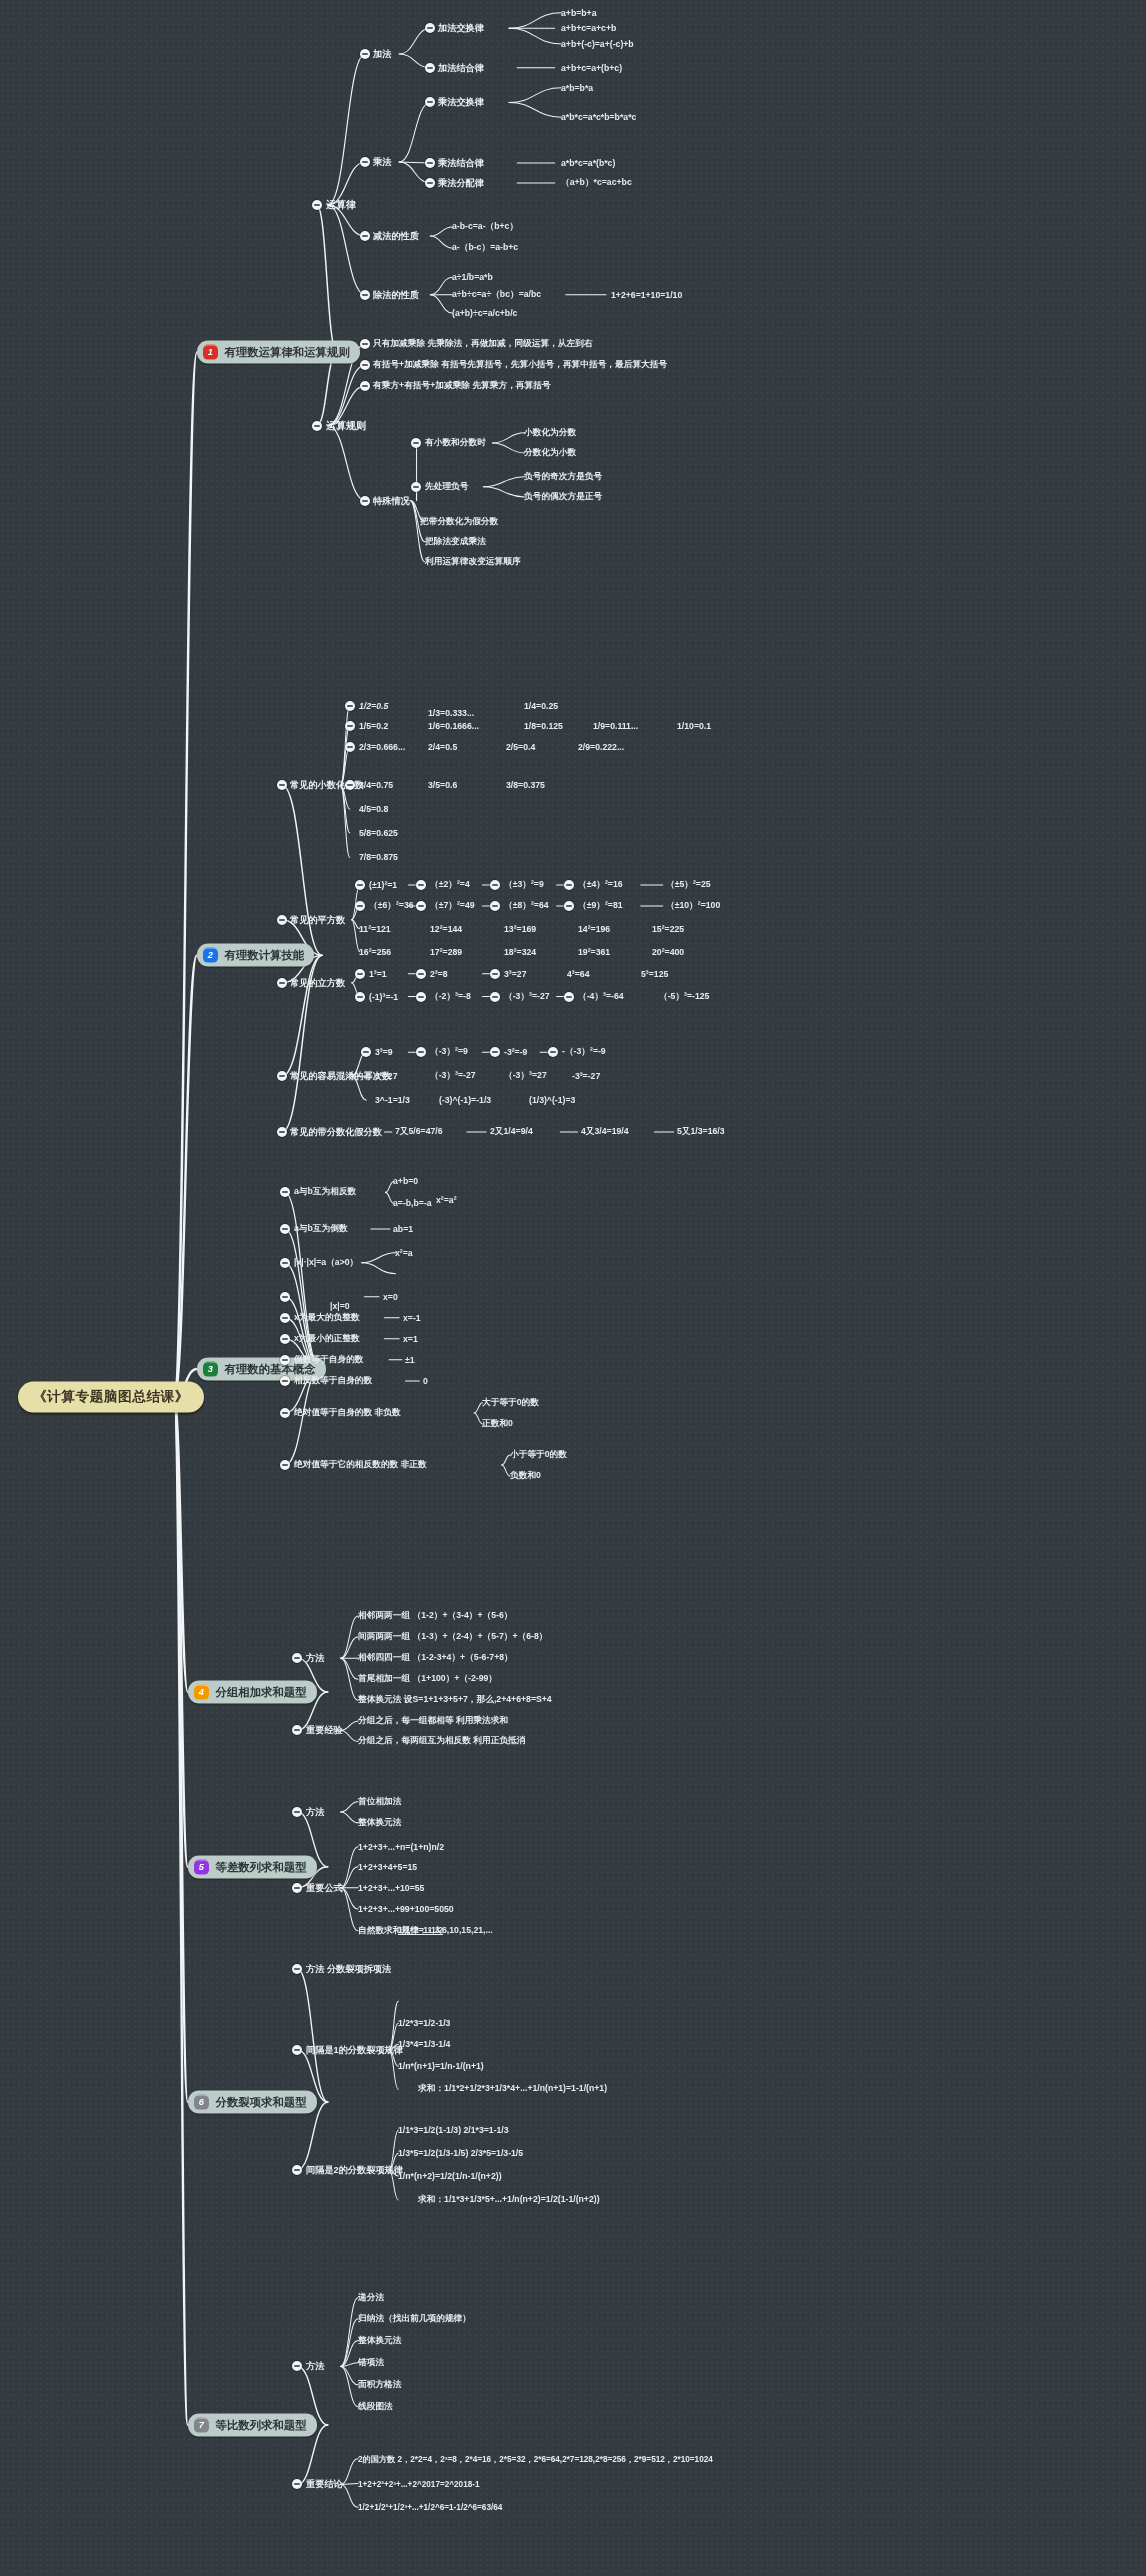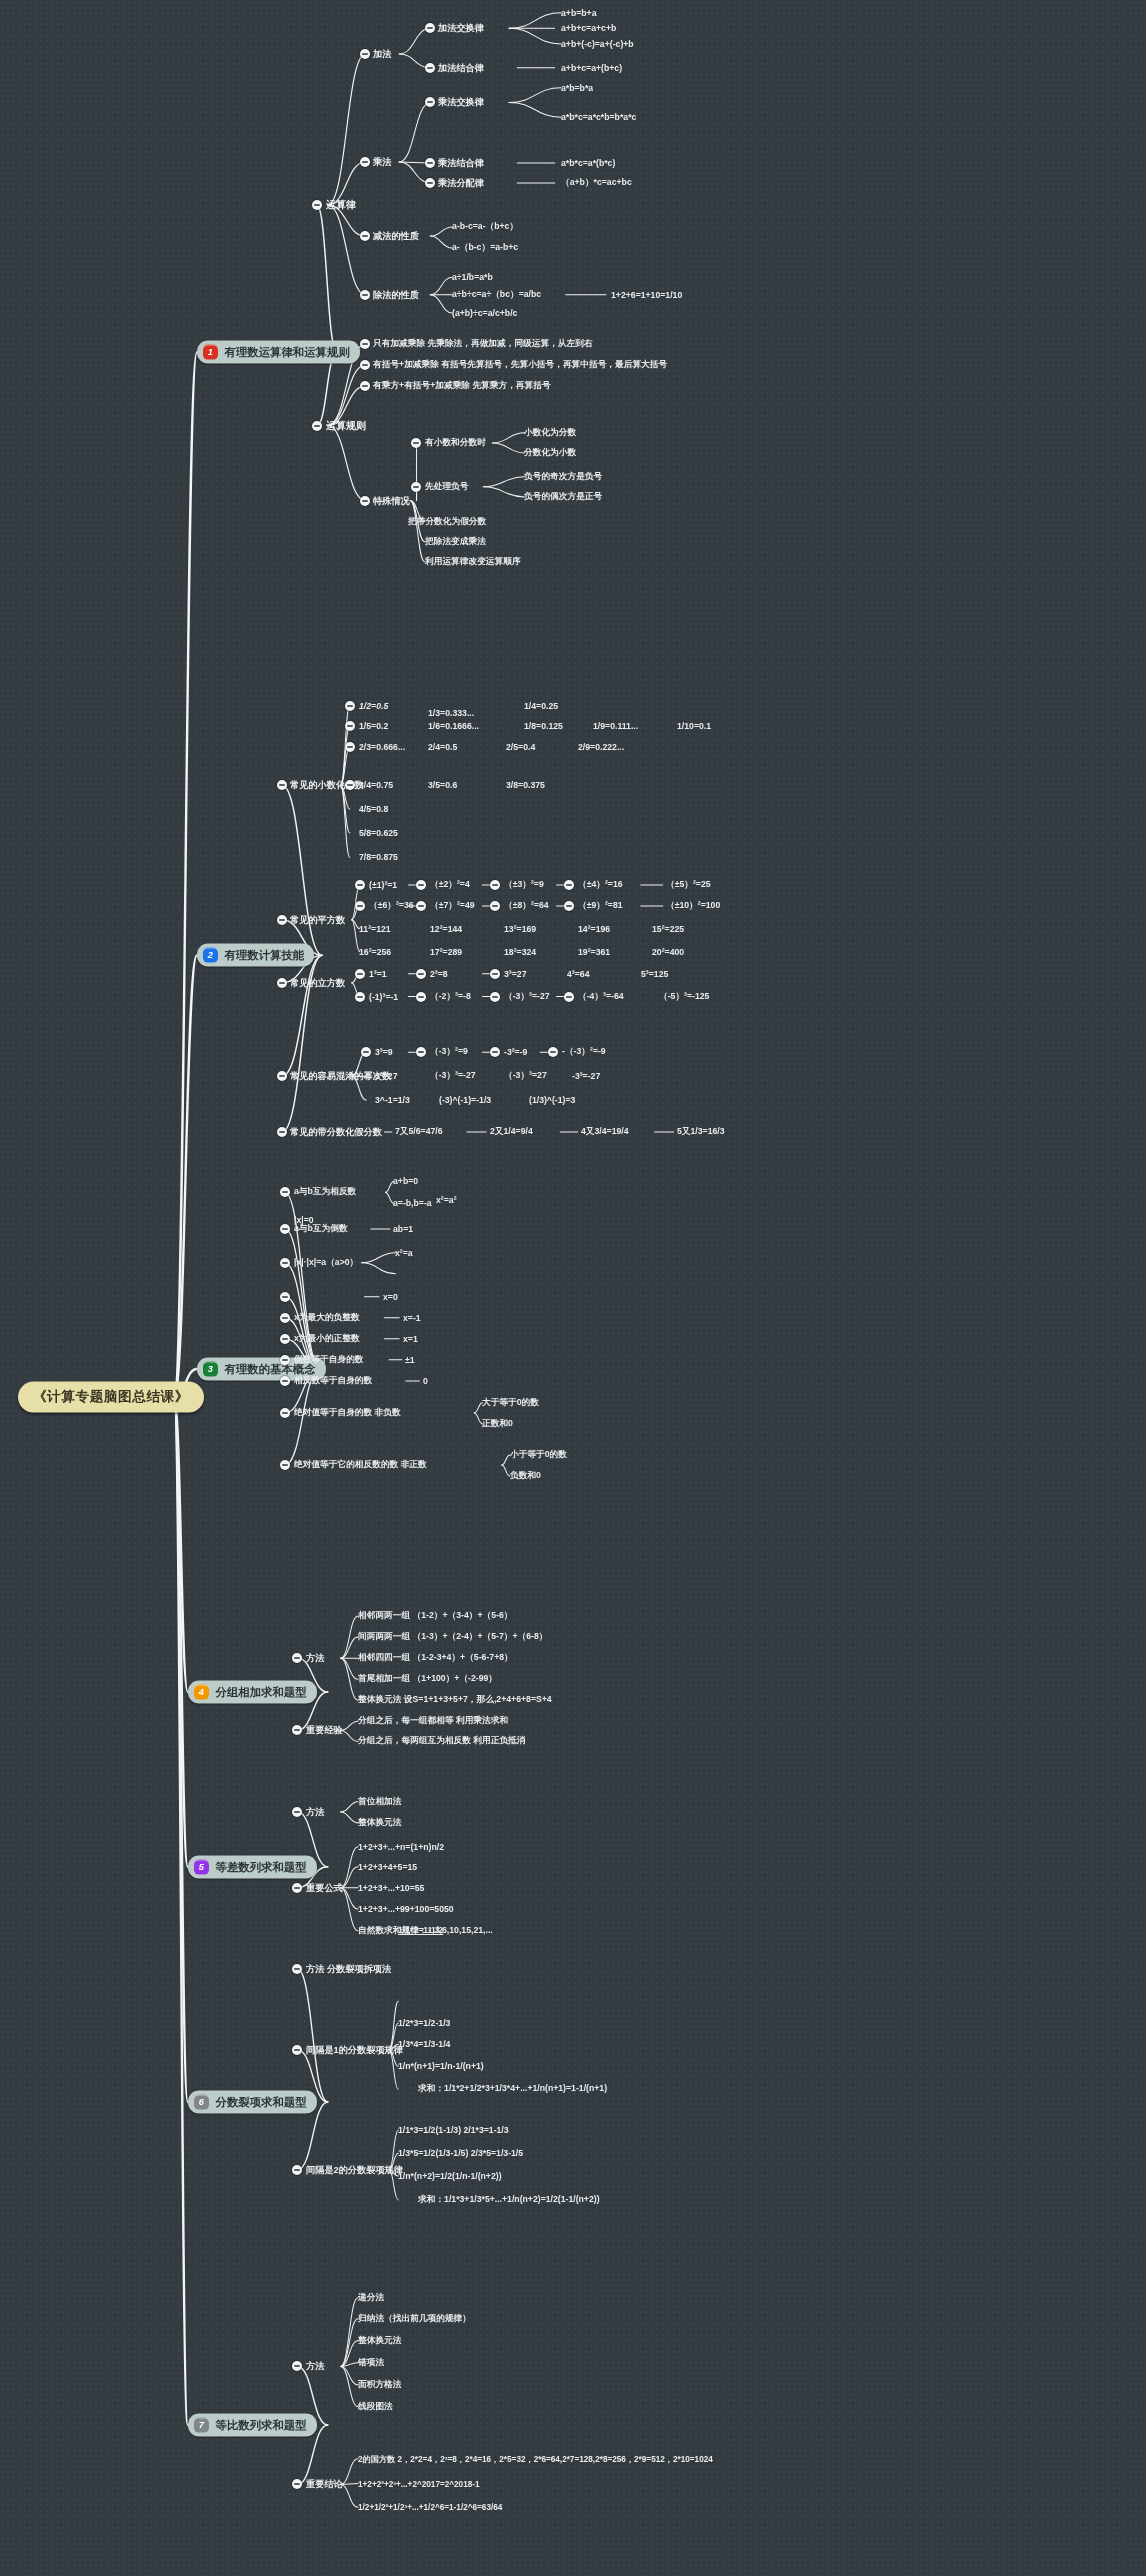--- a/index.html
+++ b/index.html
@@ -278,21 +278,21 @@
   <div class="dot" style="left:365px;top:501px;"></div>
   <div class="node l3" style="left:373px;top:501px;">特殊情况</div>
   <div class="dot" style="left:416px;top:443px;"></div>
   <div class="node lf" style="left:425px;top:443px;">有小数和分数时</div>
   <div class="node lf" style="left:524px;top:433px;">小数化为分数</div>
   <div class="node lf" style="left:524px;top:453px;">分数化为小数</div>
   <div class="dot" style="left:416px;top:487px;"></div>
   <div class="node lf" style="left:425px;top:487px;">先处理负号</div>
   <div class="node lf" style="left:524px;top:477px;">负号的奇次方是负号</div>
   <div class="node lf" style="left:524px;top:497px;">负号的偶次方是正号</div>
-  <div class="node lf" style="left:408px;top:522px;">把带分数化为假分数</div>
+  <div class="node lf" style="left:420px;top:522px;">把带分数化为假分数</div>
   <div class="node lf" style="left:425px;top:542px;">把除法变成乘法</div>
   <div class="node lf" style="left:425px;top:562px;">利用运算律改变运算顺序</div>
 
   <div class="node" style="left:197px;top:955px;">
     <div class="l1">
       <span class="badge" style="background: rgb(26, 115, 232);">2</span>
       <span>有理数计算技能</span>
     </div>
   </div>
 
@@ -412,21 +412,21 @@
   <div class="dot" style="left:285px;top:1229px;"></div>
   <div class="node lf" style="left:294px;top:1229px;">a与b互为倒数</div>
   <div class="node lf" style="left:393px;top:1229px;">ab=1</div>
 
   <div class="dot" style="left:285px;top:1263px;"></div>
   <div class="node lf" style="left:294px;top:1263px;">|x|·|x|=a（a&gt;0）</div>
   <div class="node lf" style="left:395px;top:1253px;">x²=a</div>
   <div class="node lf" style="left:395px;top:1200px;margin-left:41px;">x²=a²</div>
 
   <div class="dot" style="left:285px;top:1297px;"></div>
-  <div class="node lf" style="left:294px;top:1220px;">|x|=0</div>
+  <div class="node lf" style="left:294px;top:1306px;padding-left:36px;">|x|=0</div>
   <div class="node lf" style="left:383px;top:1297px;">x=0</div>
 
   <div class="dot" style="left:285px;top:1318px;"></div>
   <div class="node lf" style="left:294px;top:1318px;">x为最大的负整数</div>
   <div class="node lf" style="left:403px;top:1318px;">x=-1</div>
 
   <div class="dot" style="left:285px;top:1339px;"></div>
   <div class="node lf" style="left:294px;top:1339px;">x为最小的正整数</div>
   <div class="node lf" style="left:403px;top:1339px;">x=1</div>
 

